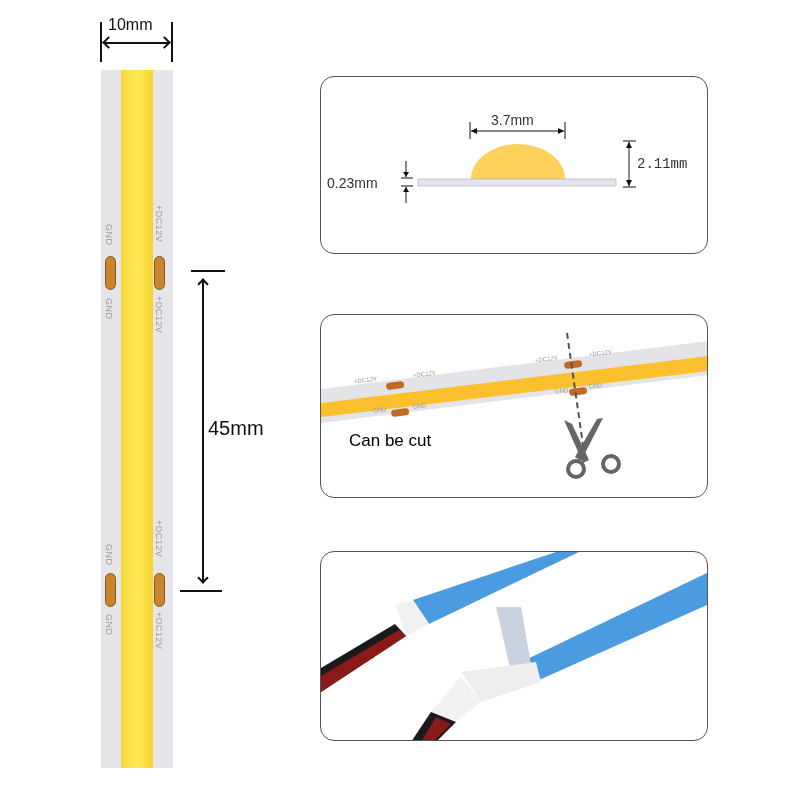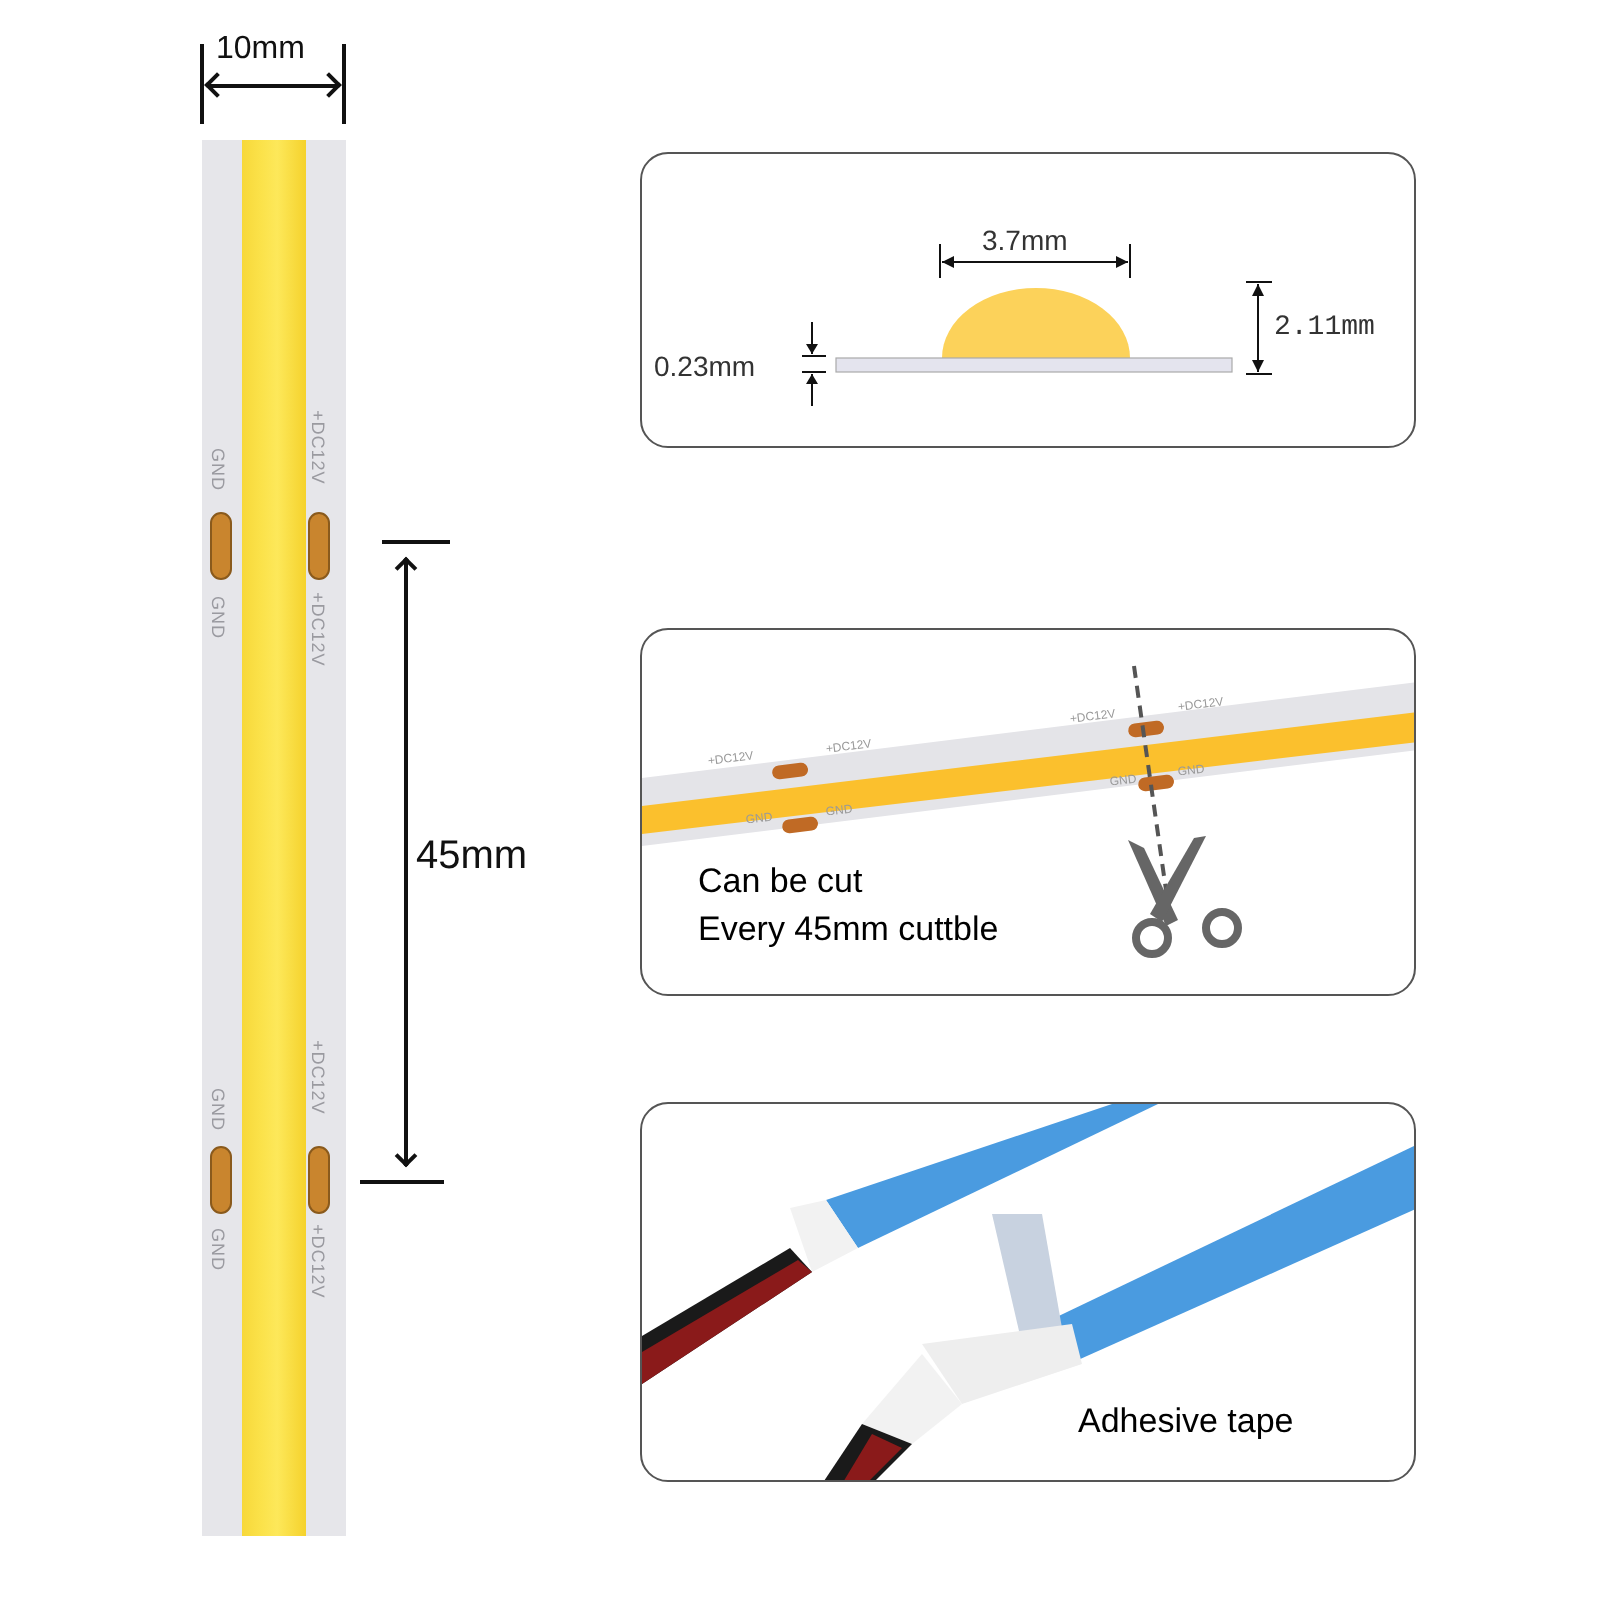--- a/index.html
+++ b/index.html
@@ -46,21 +46,21 @@
 
 <div class="abs" style="left:180px;top:270px;width:100px;height:325px;">
   <div class="abs" style="left:11px;top:0;width:34px;height:2px;background:#111;"></div>
   <div class="abs" style="left:19px;top:10px;width:6px;height:6px;border-left:2px solid #111;border-top:2px solid #111;transform:rotate(45deg);"></div>
   <div class="abs" style="left:22px;top:10px;width:2px;height:303px;background:#111;"></div>
   <div class="abs" style="left:19px;top:304px;width:6px;height:6px;border-right:2px solid #111;border-bottom:2px solid #111;transform:rotate(45deg);"></div>
   <div class="abs" style="left:0;top:320px;width:42px;height:2px;background:#111;"></div>
 </div>
 <div class="abs dim-text" style="left:208px;top:417px;">45mm</div>
 
-<div class="abs panel" style="top:76px;height:148px;">
+<div class="abs panel" style="top:76px;height:178px;">
   <svg class="abs" width="388" height="184" style="left:0;top:0;">
 
     <line x1="149" y1="45" x2="149" y2="62" stroke="#111" stroke-width="1"></line>
     <line x1="244" y1="45" x2="244" y2="62" stroke="#111" stroke-width="1"></line>
     <line x1="150" y1="54" x2="243" y2="54" stroke="#111" stroke-width="1"></line>
     <polygon points="150,54 156,51 156,57" fill="#111"></polygon>
     <polygon points="243,54 237,51 237,57" fill="#111"></polygon>
 
     <path d="M150,102 A47,35 0 0 1 244,102 Z" fill="#fcd25a"></path>
 
@@ -105,32 +105,30 @@
   </svg>
   <div class="abs" style="left:33px;top:62px;font-size:6px;color:#999;transform:rotate(-7deg);">+DC12V</div>
   <div class="abs" style="left:92px;top:56px;font-size:6px;color:#999;transform:rotate(-7deg);">+DC12V</div>
   <div class="abs" style="left:52px;top:92px;font-size:6px;color:#999;transform:rotate(-7deg);">GND</div>
   <div class="abs" style="left:92px;top:88px;font-size:6px;color:#999;transform:rotate(-7deg);">GND</div>
   <div class="abs" style="left:214px;top:41px;font-size:6px;color:#999;transform:rotate(-7deg);">+DC12V</div>
   <div class="abs" style="left:268px;top:35px;font-size:6px;color:#999;transform:rotate(-7deg);">+DC12V</div>
   <div class="abs" style="left:234px;top:73px;font-size:6px;color:#999;transform:rotate(-7deg);">GND</div>
   <div class="abs" style="left:268px;top:68px;font-size:6px;color:#999;transform:rotate(-7deg);">GND</div>
   <div class="abs panel-text" style="left:28px;top:114px;">Can be cut</div>
-  <div class="abs panel-text" style="left:28px;top:138px;">Every 45mm cuttble</div>
 </div>
 
 <div class="abs panel" style="top:551px;height:190px;">
   <svg class="abs" width="388" height="190" style="left:0;top:0;">
 
     <polygon points="92,48 235,0 258,0 108,72" fill="#4a9be0"></polygon>
     <polygon points="74,52 92,48 108,72 85,84" fill="#f2f2f2"></polygon>
     <polygon points="0,116 74,72 85,84 0,140" fill="#1a1a1a"></polygon>
     <polygon points="0,124 78,78 85,84 0,140" fill="#8a1a1a"></polygon>
 
     <polygon points="200,110 388,20 388,52 218,128" fill="#4a9be0"></polygon>
     <polygon points="175,55 200,55 210,112 190,120" fill="#c8d2e0"></polygon>
     <polygon points="140,120 215,110 220,130 160,150" fill="#eeeeee"></polygon>
     <polygon points="110,160 140,125 160,150 135,170" fill="#f2f2f2"></polygon>
     <polygon points="90,190 110,160 135,170 115,190" fill="#1a1a1a"></polygon>
     <polygon points="100,190 115,165 130,172 112,190" fill="#8a1a1a"></polygon>
   </svg>
-  <div class="abs panel-text" style="left:218px;top:147px;">Adhesive tape</div>
 </div>
 
 </body></html>

